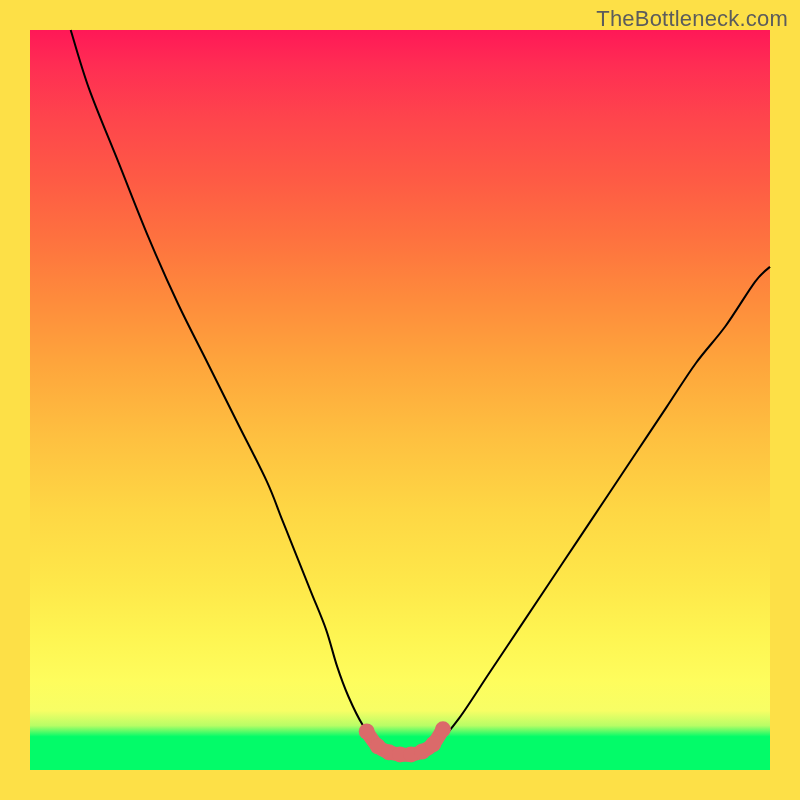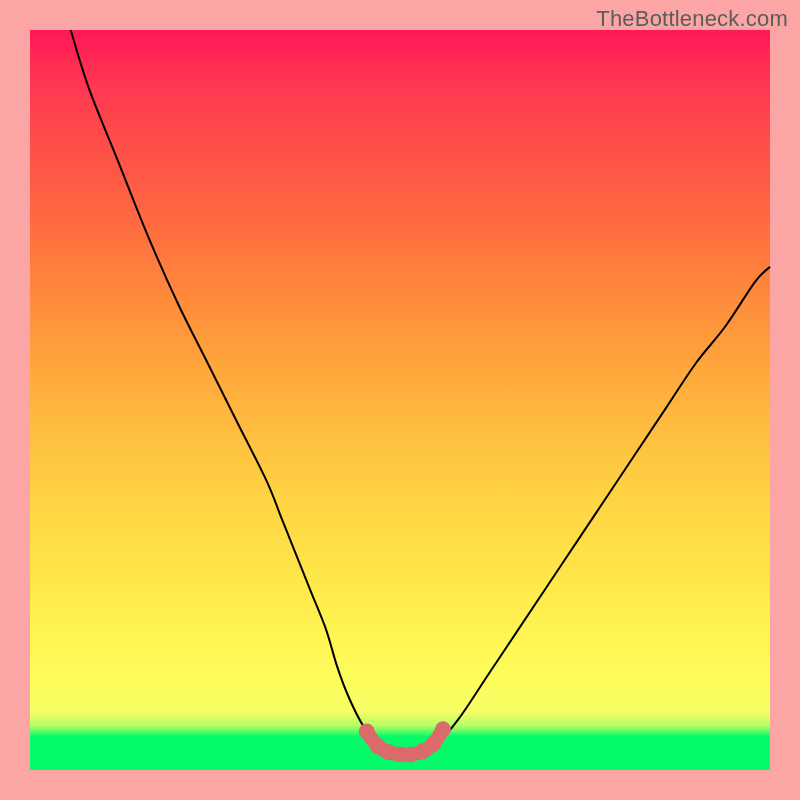--- a/index.html
+++ b/index.html
@@ -1,20 +1,20 @@
 <!DOCTYPE html>
 <html><head>
 <meta charset="utf-8">
 <style>
   * { margin: 0; padding: 0; box-sizing: border-box; }
   html, body { width: 800px; height: 800px; overflow: hidden; background: #000; }
   .outer {
     width: 800px;
     height: 800px;
-    background: #fca5a5;
+    background: #fde047;
     position: relative;
     text-align: right;
   }
   .watermark {
     position: absolute;
     top: 6px;
     right: 12px;
     font-family: Arial, Helvetica, sans-serif;
     font-size: 22px;
     color: #5c5c5c;

